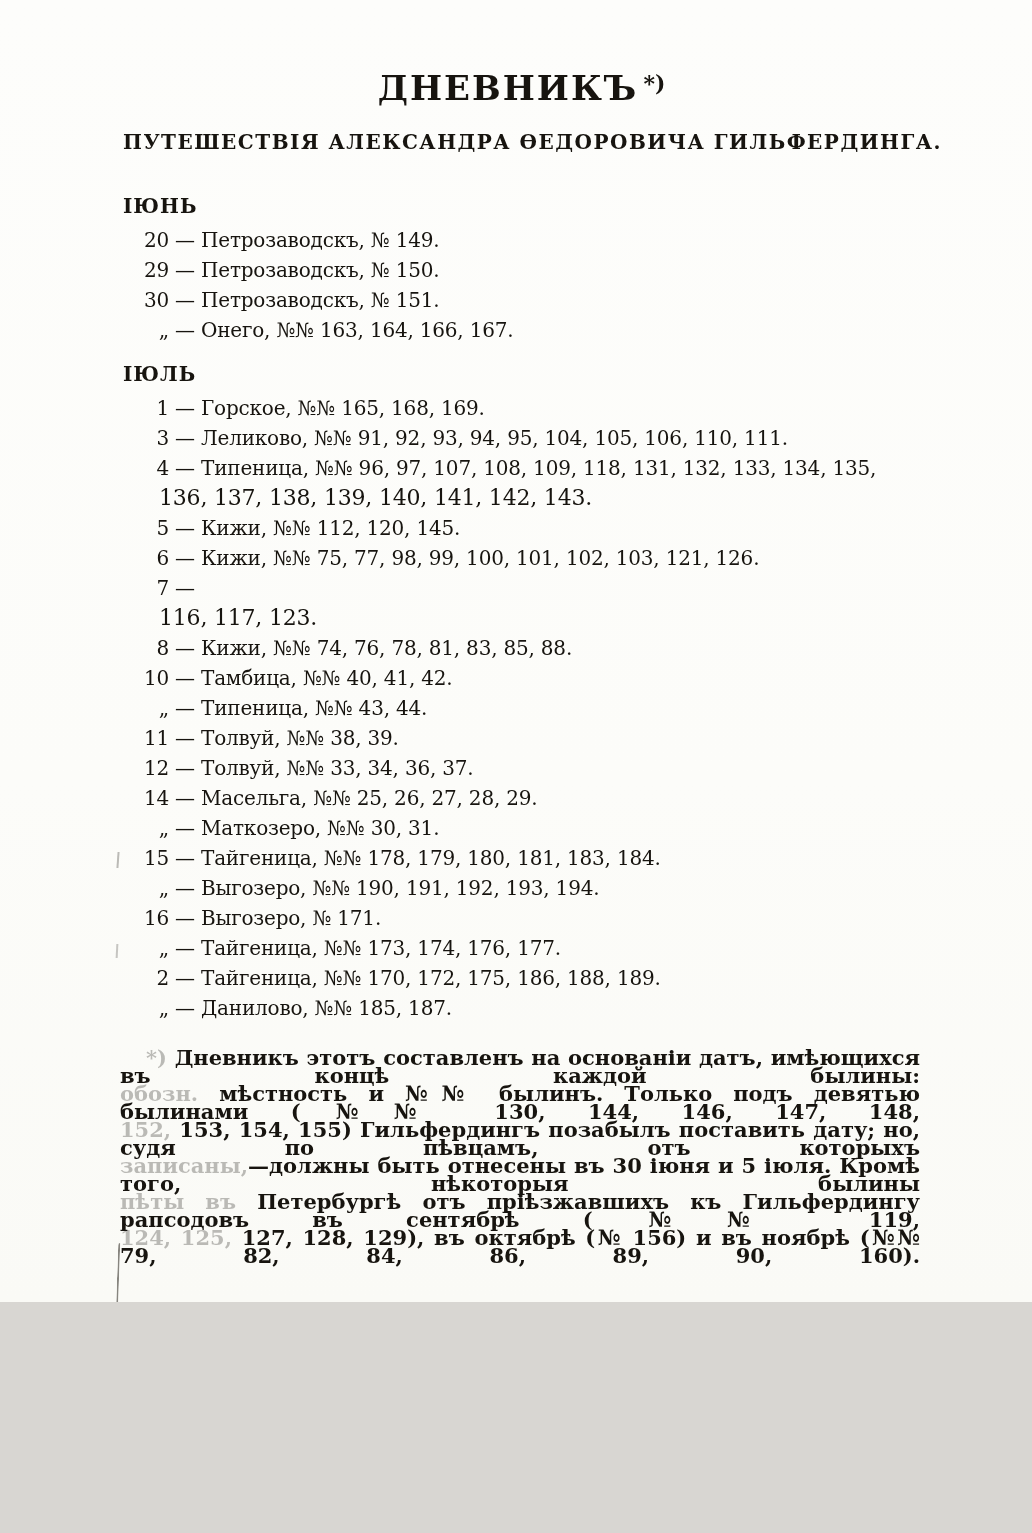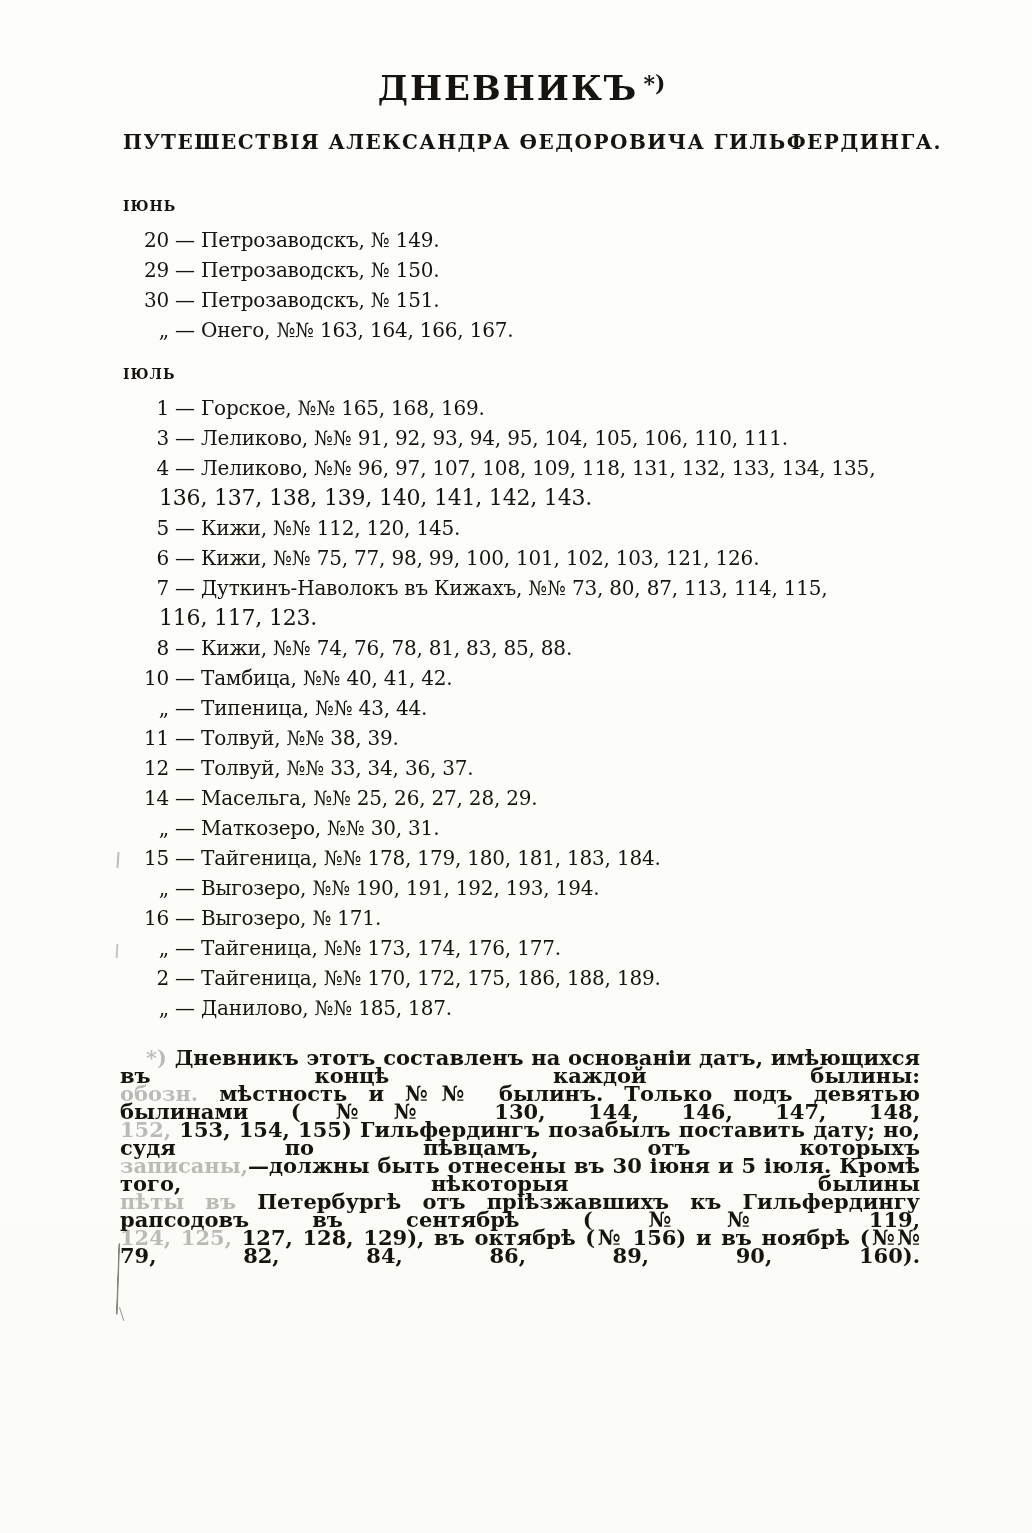--- a/index.html
+++ b/index.html
@@ -1,19 +1,19 @@
 <!DOCTYPE html>
 <html><head>
 <meta charset="utf-8">
 <style>
   html, body { margin: 0; padding: 0; background: #d8d6d2; }
   .page {
     position: relative;
     width: 1032px;
-    height: 1533px;
+    height: 1302px;
     margin: 0 auto;
     background: linear-gradient(180deg, #fdfdfb 0%, #fcfcf9 60%, #fafaf6 100%);
     color: #17140f;
     font-family: "DejaVu Serif", "Liberation Serif", serif;
     box-sizing: border-box;
     padding: 62px 112px 0 123px;
     overflow: hidden;
   }
   .title-row {
     text-align: center;
@@ -34,21 +34,21 @@
     margin-top: 20px;
     text-align: center;
     font-size: 20px;
     line-height: 26px;
     font-weight: bold;
     letter-spacing: 1.5px;
     white-space: nowrap;
   }
   .section-header {
     margin-top: 38px;
-    font-size: 14px;
+    font-size: 20px;
     line-height: 26px;
     font-weight: bold;
     letter-spacing: 1px;
   }
   .section-header.second { margin-top: 16px; }
   .entry-list { margin-top: 6px; }
   .entry-row {
     display: flex;
     font-size: 20px;
     line-height: 30px;
@@ -148,37 +148,36 @@
           <span class="etext">Горское, №№ 165, 168, 169.</span>
         </div>
         <div class="entry-row">
           <span class="day">3</span>
           <span class="dash">—</span>
           <span class="etext">Леликово, №№ 91, 92, 93, 94, 95, 104, 105, 106, 110, 111.</span>
         </div>
         <div class="entry-row">
           <span class="day">4</span>
           <span class="dash">—</span>
-          <span class="etext">Леликово, №№ 96, 97, 107, 108, 109, 118, 131, 132, 133, 134, 135,</span>
+          <span class="etext">Типеница, №№ 96, 97, 107, 108, 109, 118, 131, 132, 133, 134, 135,</span>
         </div>
         <div class="entry-cont">136, 137, 138, 139, 140, 141, 142, 143.</div>
         <div class="entry-row">
           <span class="day">5</span>
           <span class="dash">—</span>
           <span class="etext">Кижи, №№ 112, 120, 145.</span>
         </div>
         <div class="entry-row">
           <span class="day">6</span>
           <span class="dash">—</span>
           <span class="etext">Кижи, №№ 75, 77, 98, 99, 100, 101, 102, 103, 121, 126.</span>
         </div>
         <div class="entry-row">
           <span class="day">7</span>
           <span class="dash">—</span>
-          <span class="etext">Дуткинъ-Наволокъ въ Кижахъ, №№ 73, 80, 87, 113, 114, 115,</span>
         </div>
         <div class="entry-cont">116, 117, 123.</div>
         <div class="entry-row">
           <span class="day">8</span>
           <span class="dash">—</span>
           <span class="etext">Кижи, №№ 74, 76, 78, 81, 83, 85, 88.</span>
         </div>
         <div class="entry-row">
           <span class="day">10</span>
           <span class="dash">—</span>

